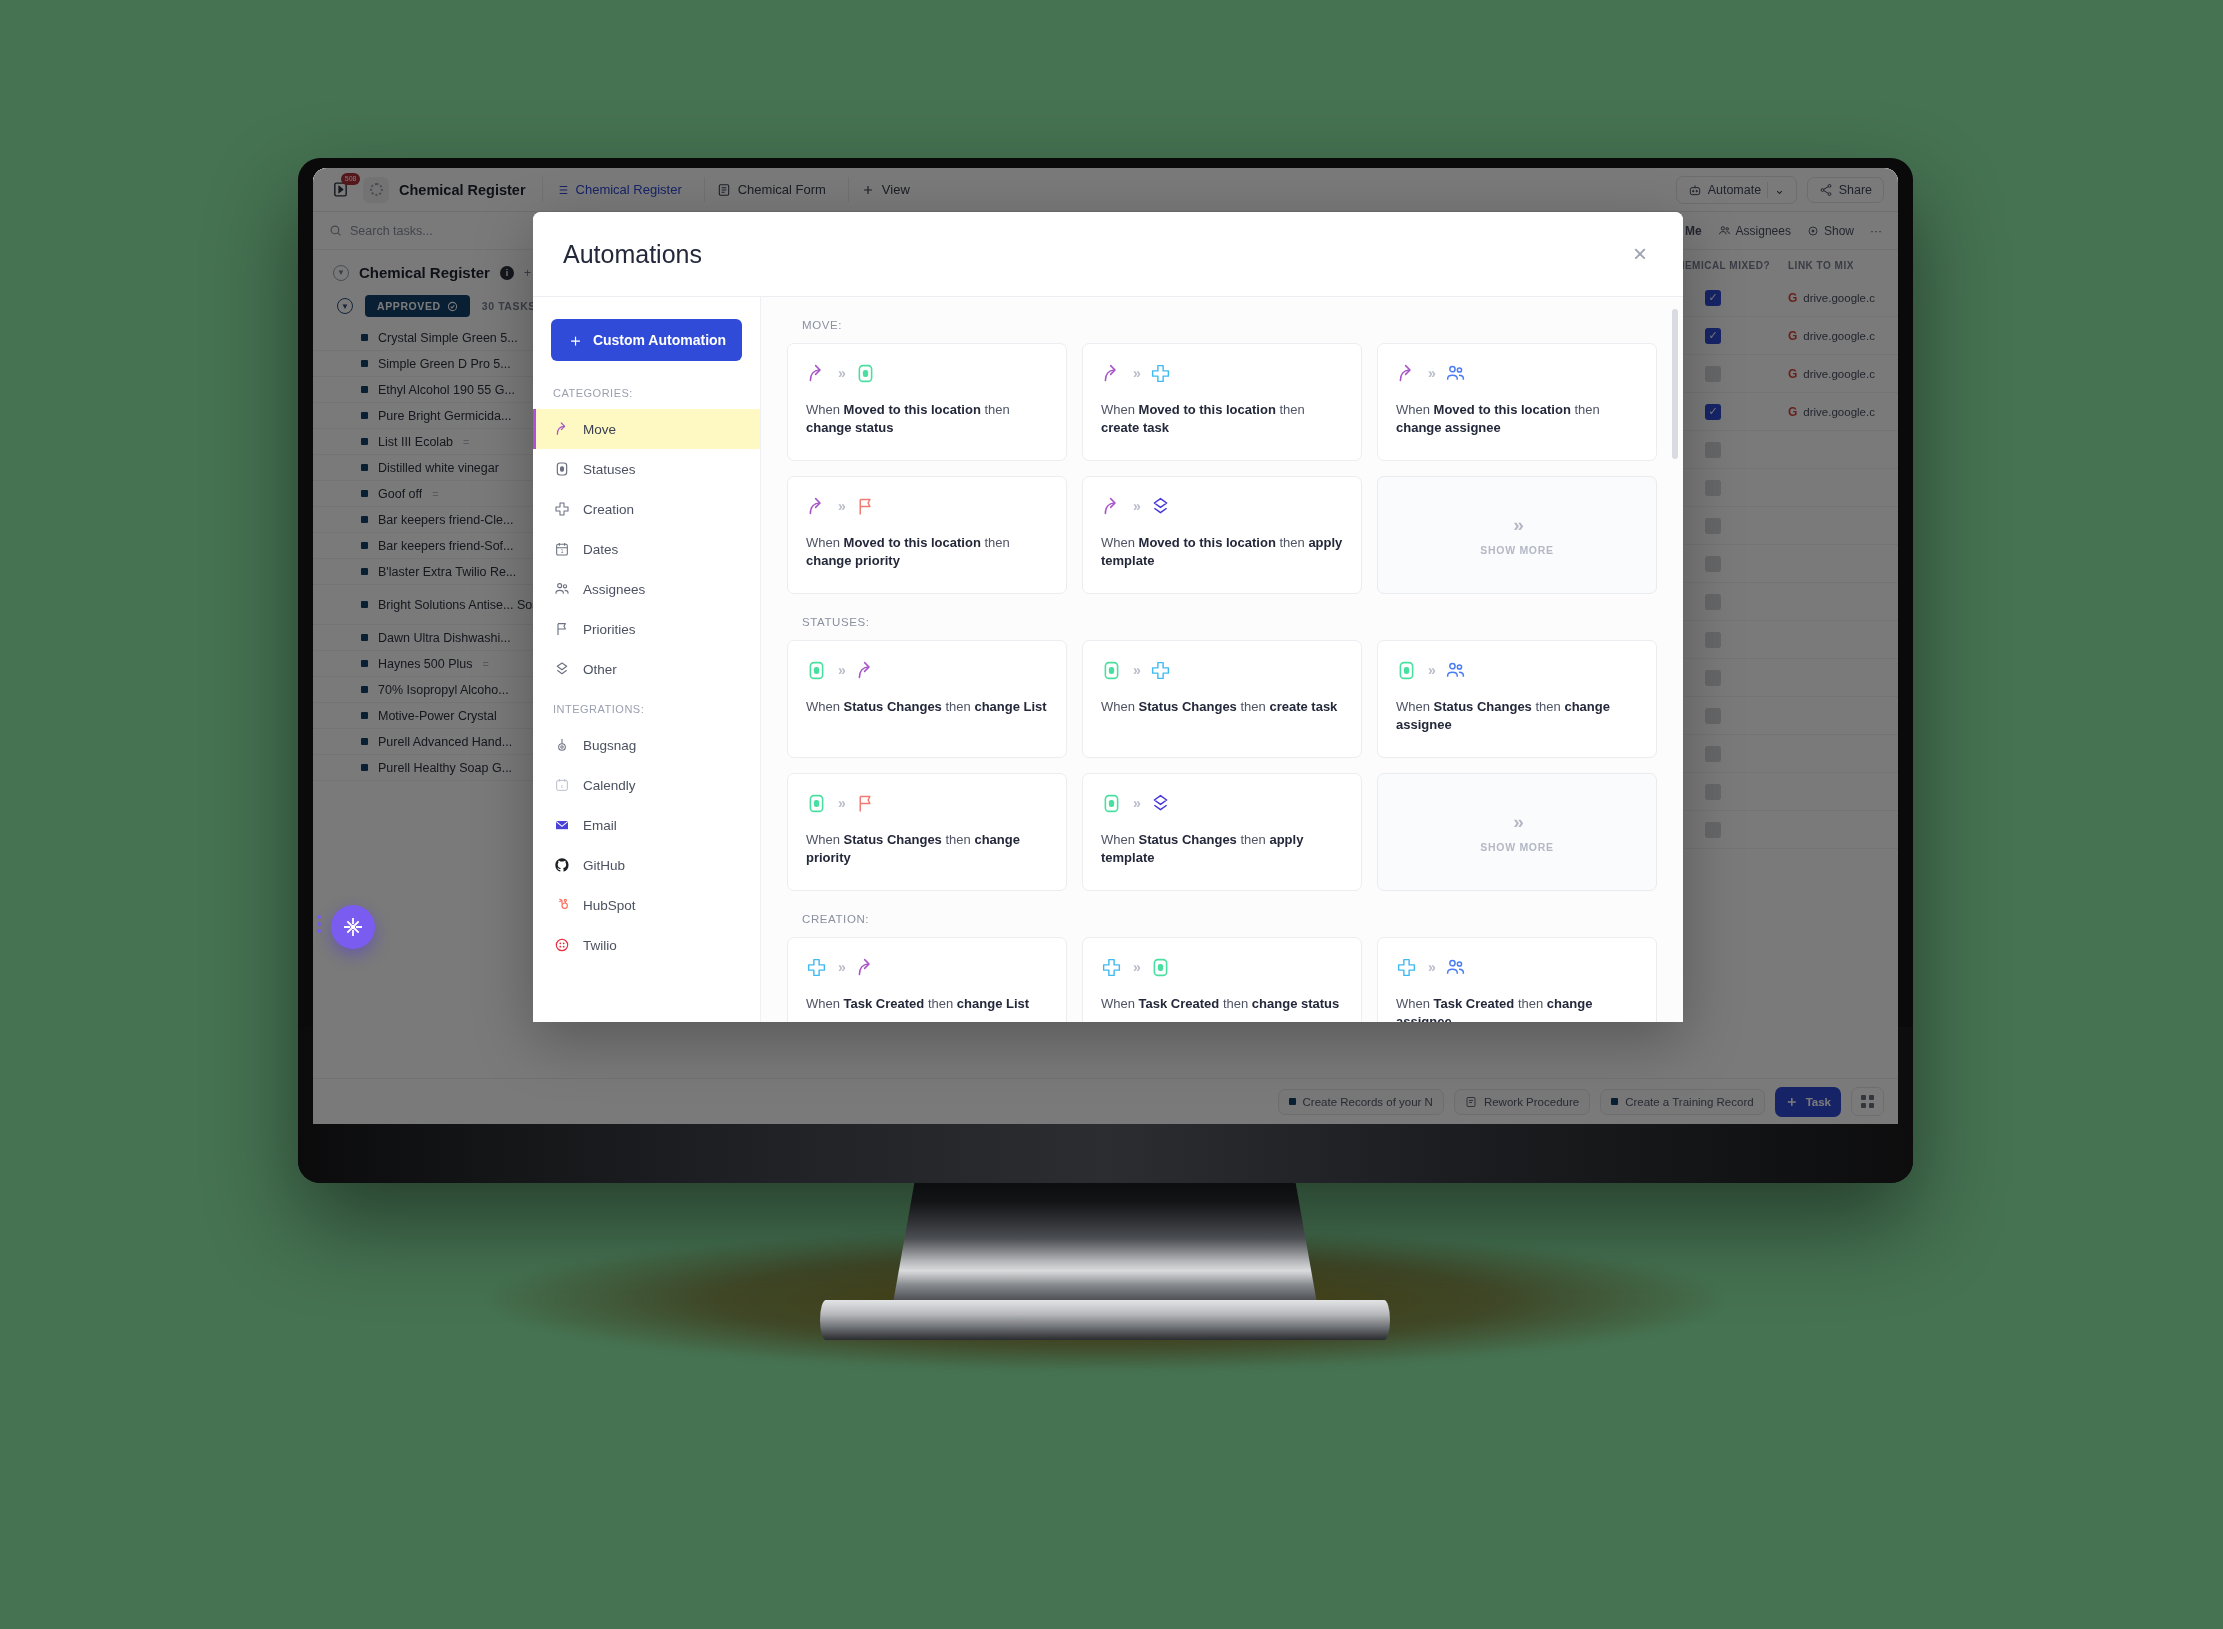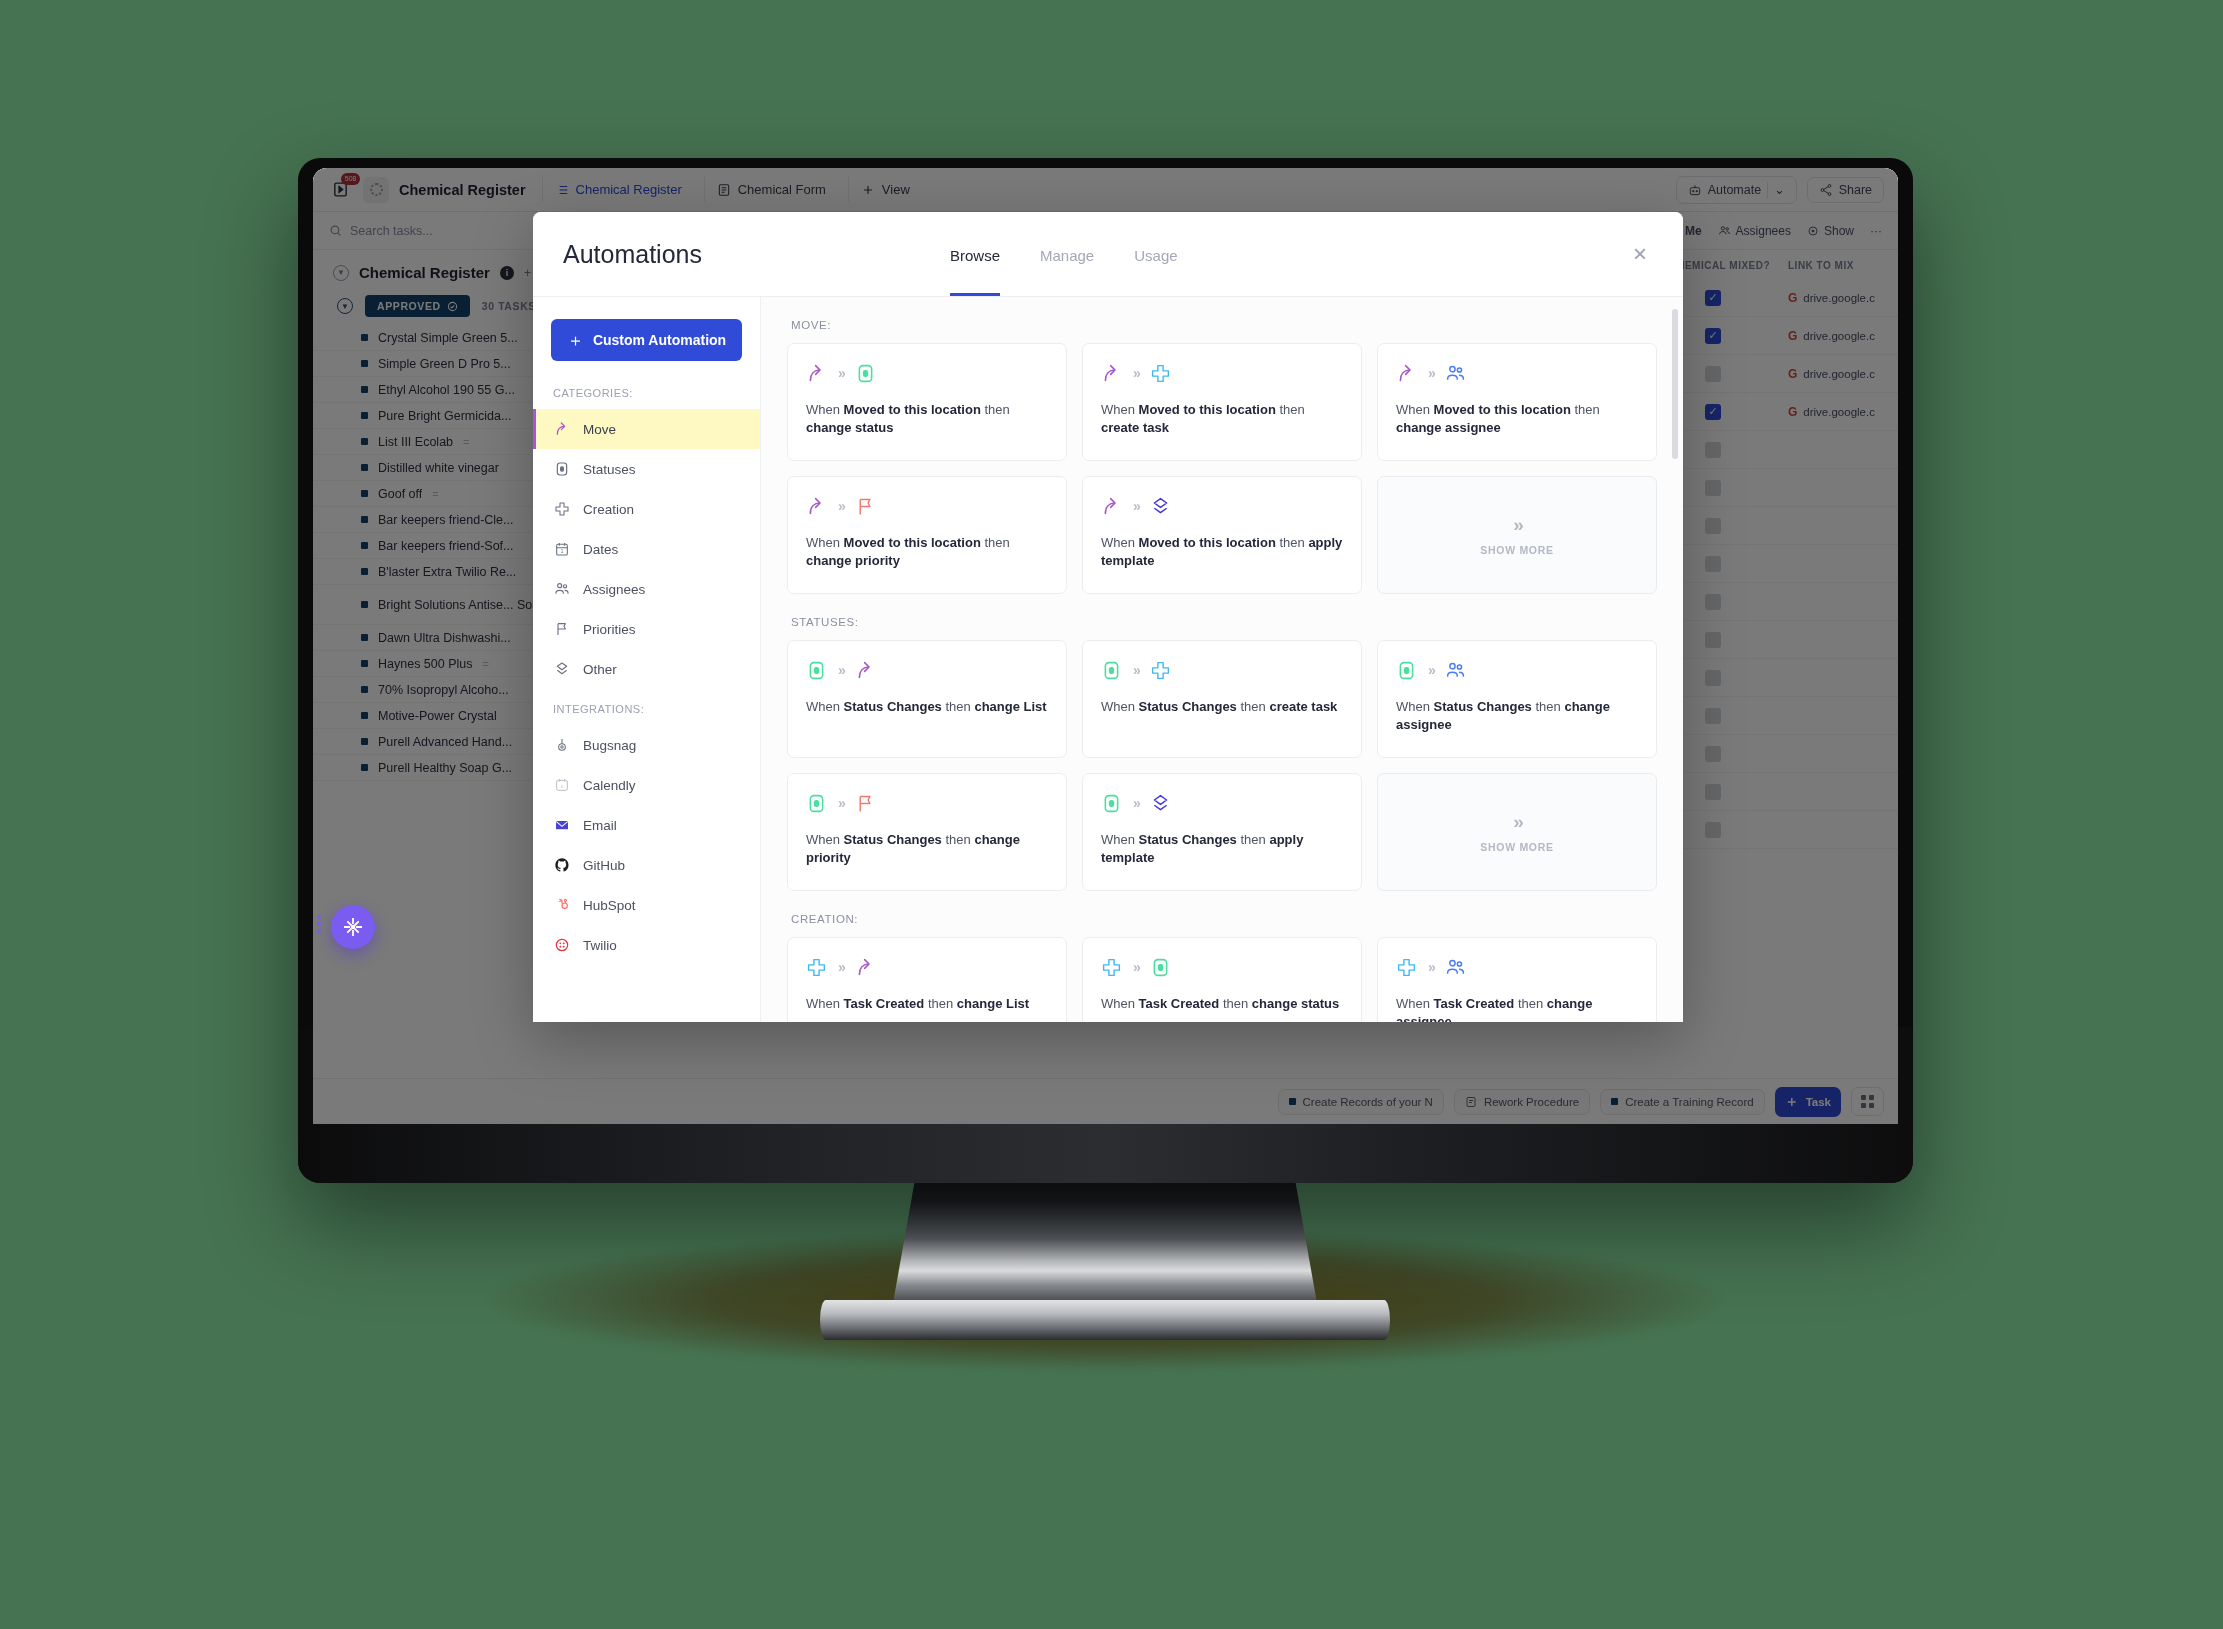--- a/index.html
+++ b/index.html
@@ -216,21 +216,21 @@
   .side-item.active { background: #fef9c3; color: #3b4050; }
   .side-item.active::before {
     content: ""; position: absolute; left: 0; top: 0; bottom: 0; width: 3px; background: #b14fd8;
   }
   .side-item .ic { width: 18px; height: 18px; display: flex; align-items: center; justify-content: center; flex: none; }
   .side-item .ic svg { width: 16px; height: 16px; }
   .side-gap { height: 14px; }
 
   .mmain { flex: 1; min-width: 0; overflow: hidden; position: relative; background: #fcfcfd; }
   .mmain-inner { padding: 16px 26px 0 26px; }
-  .grp-title { font-size: 11.5px; letter-spacing: .6px; color: #8a90a0; margin: 6px 0 12px 4px; }
+  .grp-title { font-size: 11.5px; letter-spacing: .6px; color: #8a90a0; margin: 6px 0 12px 15px; }
   .grid3 { display: grid; grid-template-columns: repeat(3, 1fr); gap: 15px; margin-bottom: 22px; }
   .acard {
     background: #fff; border: 1px solid #ebedf1; border-radius: 7px;
     height: 118px; padding: 17px 18px 0 18px;
   }
   .acard .icos { display: flex; align-items: center; gap: 11px; margin-bottom: 16px; height: 24px; }
   .acard .icos svg { width: 21px; height: 21px; }
   .acard .chev2 { color: #b9bdc9; font-size: 14px; font-weight: 700; letter-spacing: -2px; }
   .acard .txt { font-size: 13px; line-height: 1.42; color: #4e5464; }
   .acard .txt b { color: #23283a; font-weight: 600; }
@@ -588,31 +588,20 @@
       <svg viewBox="0 0 24 24" stroke="#fff" stroke-width="1.8" fill="none">
         <path d="M12 3v6M12 15v6M3 12h6M15 12h6M6.3 6.3l4.2 4.2M13.5 13.5l4.2 4.2M17.7 6.3l-4.2 4.2M10.5 13.5l-4.2 4.2"></path>
         <circle cx="12" cy="12" r="2.2" fill="#fff" stroke="none"></circle>
       </svg>
     </div>
 
     <div id="modal">
 
       <div class="modal-head">
         <div class="modal-title">Automations</div>
-        <div class="modal-tabs">
-          <div class="mtab active">
-              <span>Browse</span>
-            </div>
-          <div class="mtab">
-              <span>Manage</span>
-            </div>
-          <div class="mtab">
-              <span>Usage</span>
-            </div>
-        </div>
         <div class="spacer"></div>
         <div class="modal-close">×</div>
       </div>
 
       <div class="modal-body">
 
         <div class="mside">
           <div class="btn-custom">
             <span class="plus">＋</span>
             <span>Custom Automation</span>

